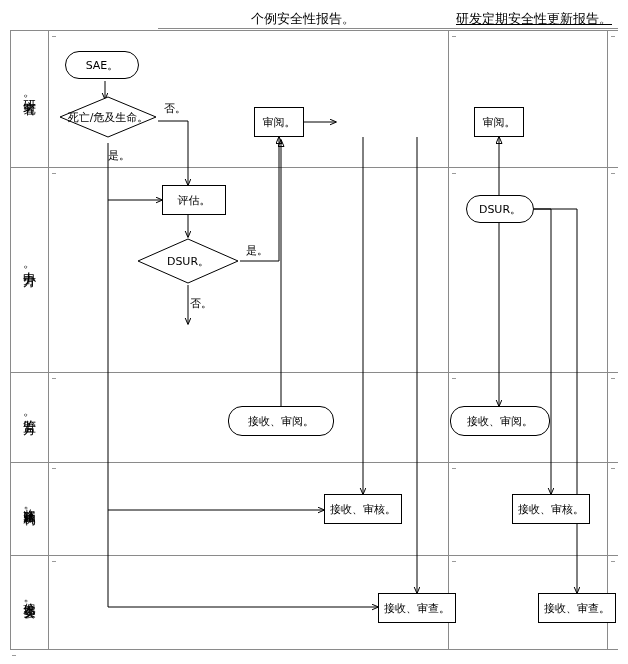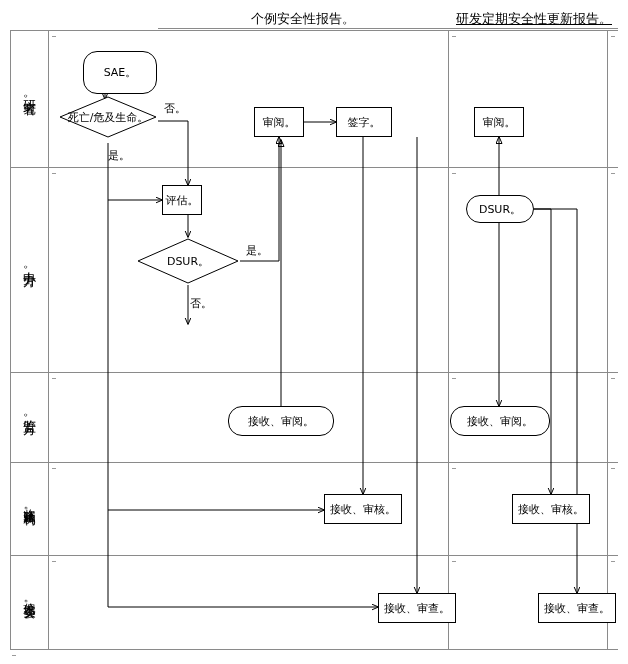--- a/index.html
+++ b/index.html
@@ -196,39 +196,38 @@
 
     <line x1="499" y1="195" x2="499" y2="137" marker-end="url(#arrow)"></line>
 
     <line x1="499" y1="223" x2="499" y2="406" marker-end="url(#arrow)"></line>
 
     <path d="M534,209 L551,209 L551,494" marker-end="url(#arrow)"></path>
 
     <path d="M534,209 L577,209 L577,593" marker-end="url(#arrow)"></path>
   </svg>
 
-  <div class="node round" style="left:83px; top:51px; width:74px; height:43px;">SAE。</div>
+  <div class="node round" style="left:65px; top:51px; width:74px; height:28px;">SAE。</div>
 
   <div class="diamond-wrap" style="left:58px; top:95px; width:100px; height:44px;text-align:right;">
     <div class="diamond-shape" style="width:70px; height:30px; left:15px; top:7px; transform: rotate(0deg);
                 clip-path: polygon(50% 0%, 100% 50%, 50% 100%, 0% 50%);
                 border:none; background:#fff;"></div>
     <svg width="100" height="44" style="position:absolute;left:0;top:0;">
       <polygon points="50,2 98,22 50,42 2,22" fill="#fff" stroke="#000" stroke-width="1"></polygon>
     </svg>
     <div class="diamond-label" style="width:100px; height:44px;">死亡/危及生命。</div>
   </div>
 
   <div class="node rect" style="left:254px; top:107px; width:50px; height:30px;">审阅。</div>
 
-  <div class="node rect" style="left:336px; top:107px; width:56px; height:30px;">签字。</div>
 
   <div class="node rect" style="left:474px; top:107px; width:50px; height:30px;">审阅。</div>
 
-  <div class="node rect" style="left:162px; top:185px; width:40px; height:30px;">评估。</div>
+  <div class="node rect" style="left:162px; top:185px; width:64px; height:30px;">评估。</div>
 
   <div class="node round" style="left:466px; top:195px; width:68px; height:28px;">DSUR。</div>
 
   <div class="diamond-wrap" style="left:136px; top:237px; width:104px; height:48px;">
     <svg width="104" height="48" style="position:absolute;left:0;top:0;">
       <polygon points="52,2 102,24 52,46 2,24" fill="#fff" stroke="#000" stroke-width="1"></polygon>
     </svg>
     <div class="diamond-label" style="width:104px; height:48px;">DSUR。</div>
   </div>
 

